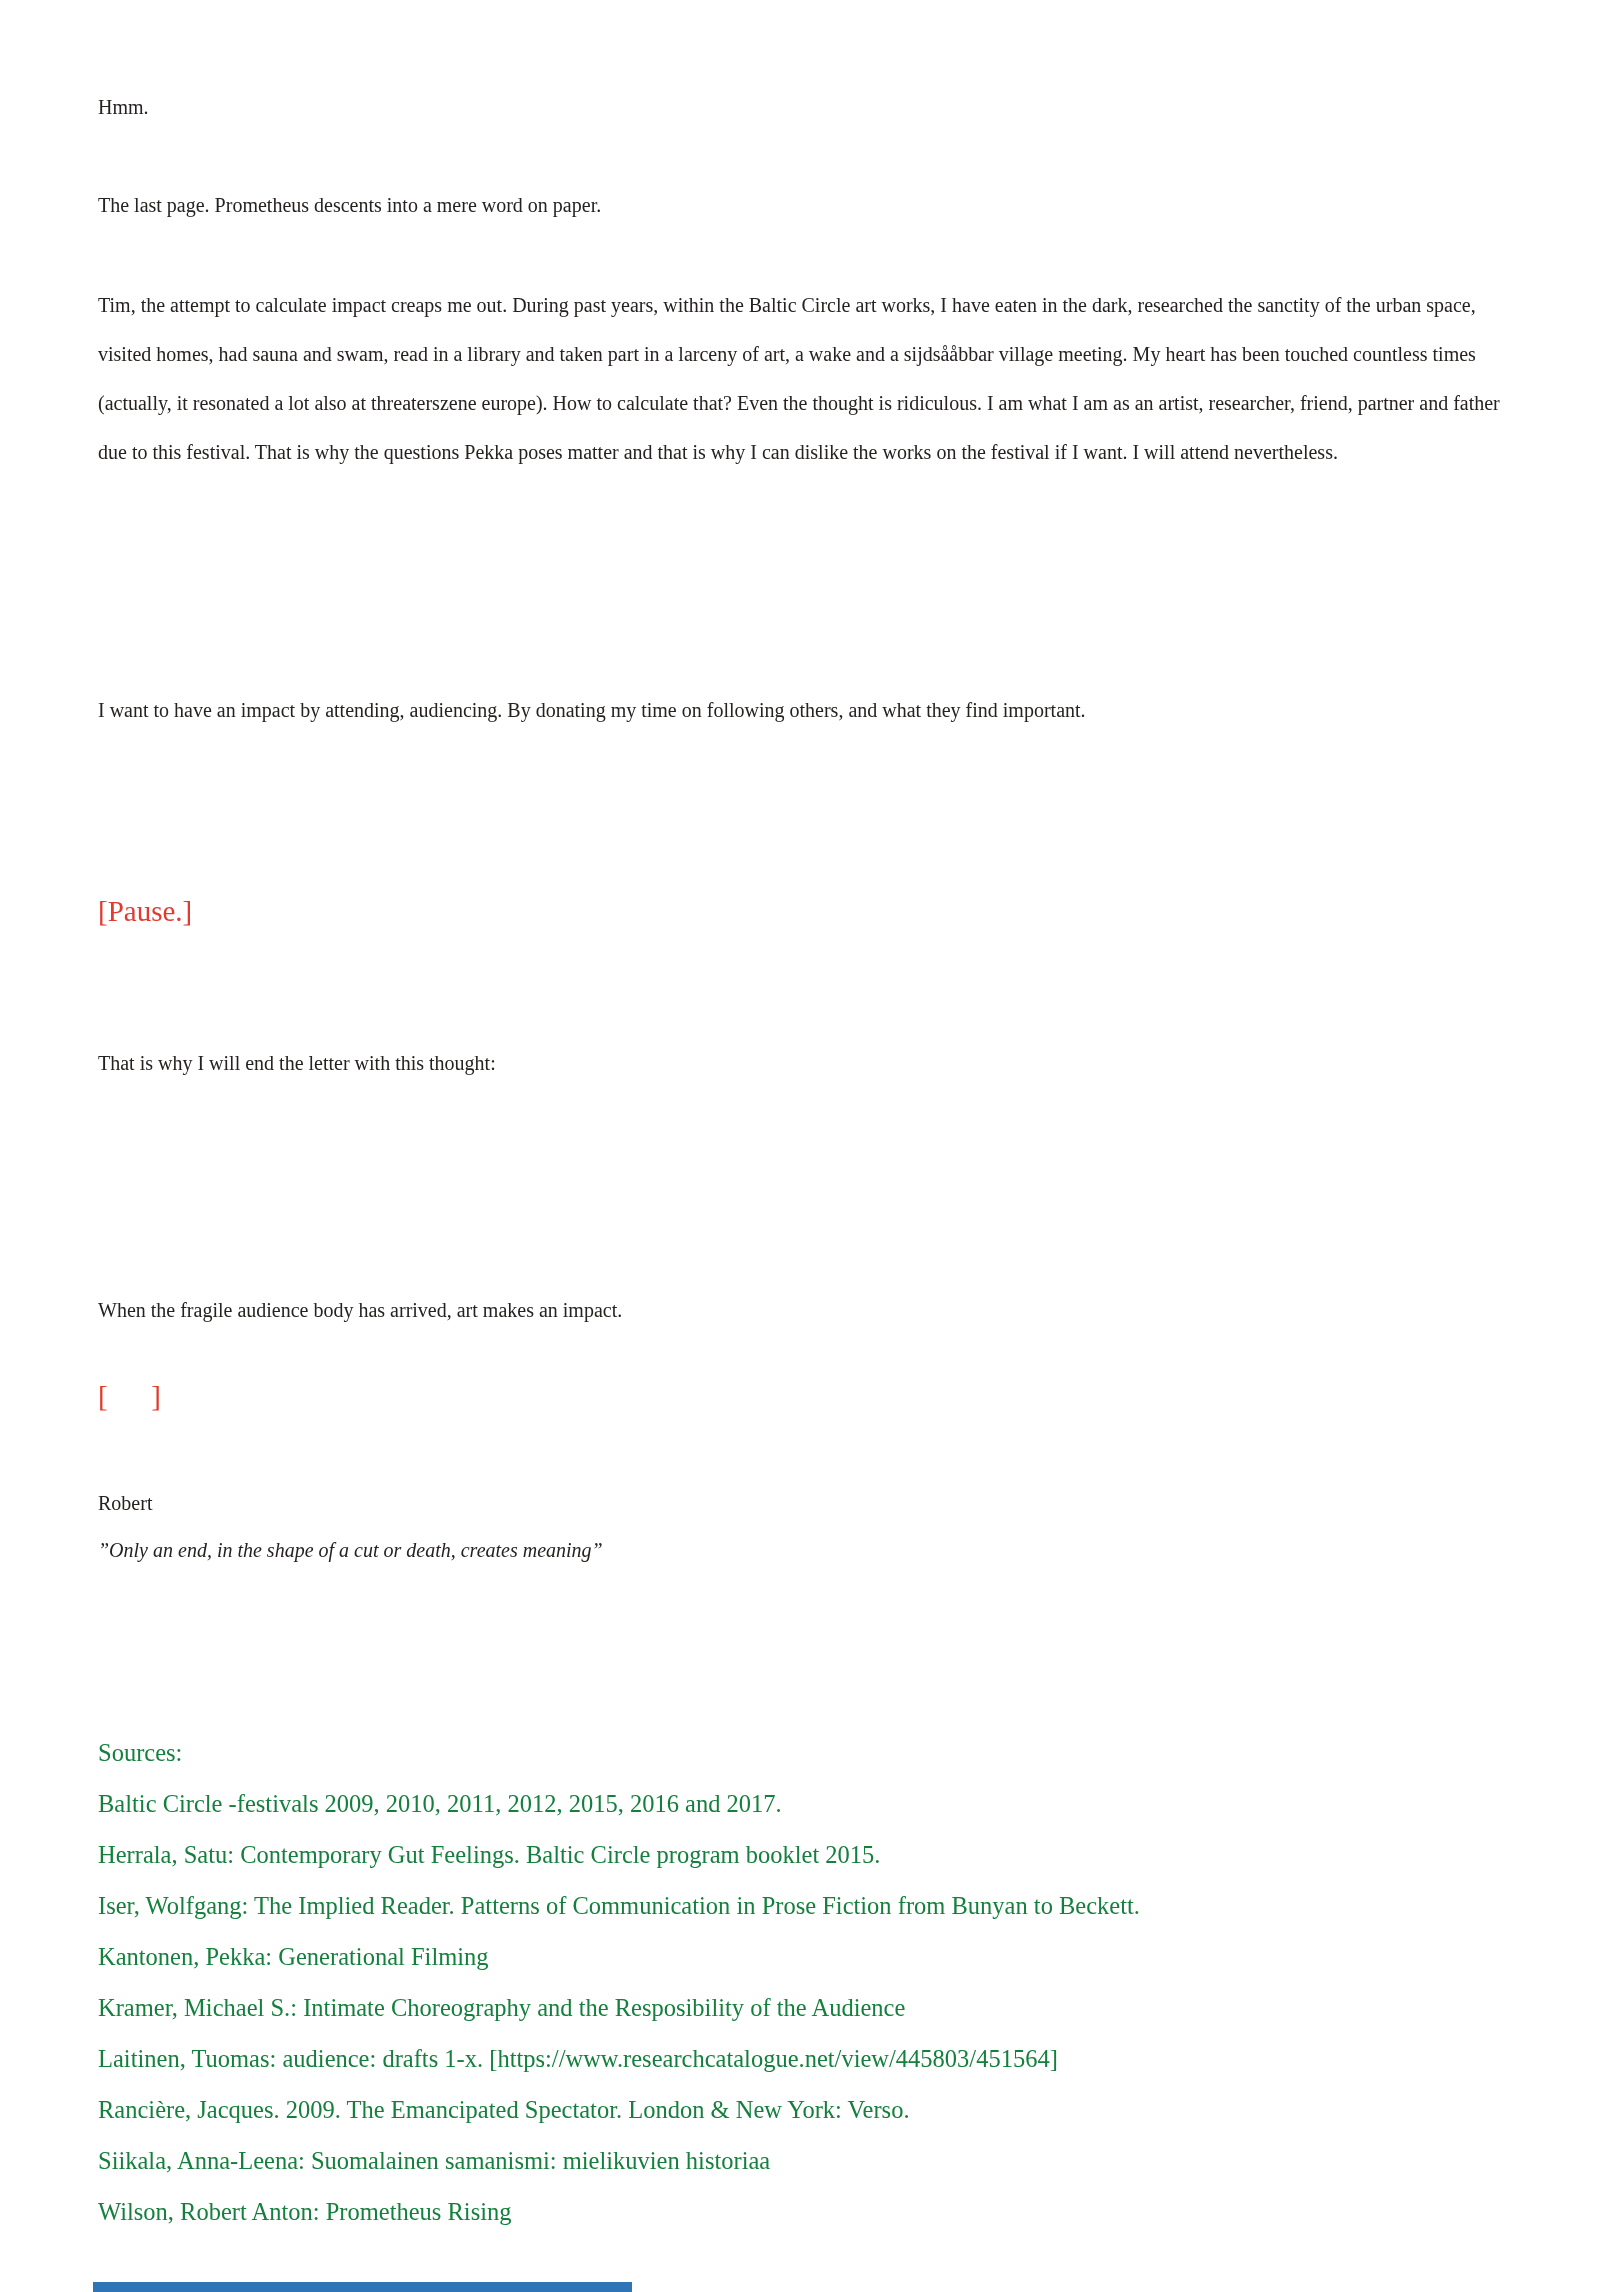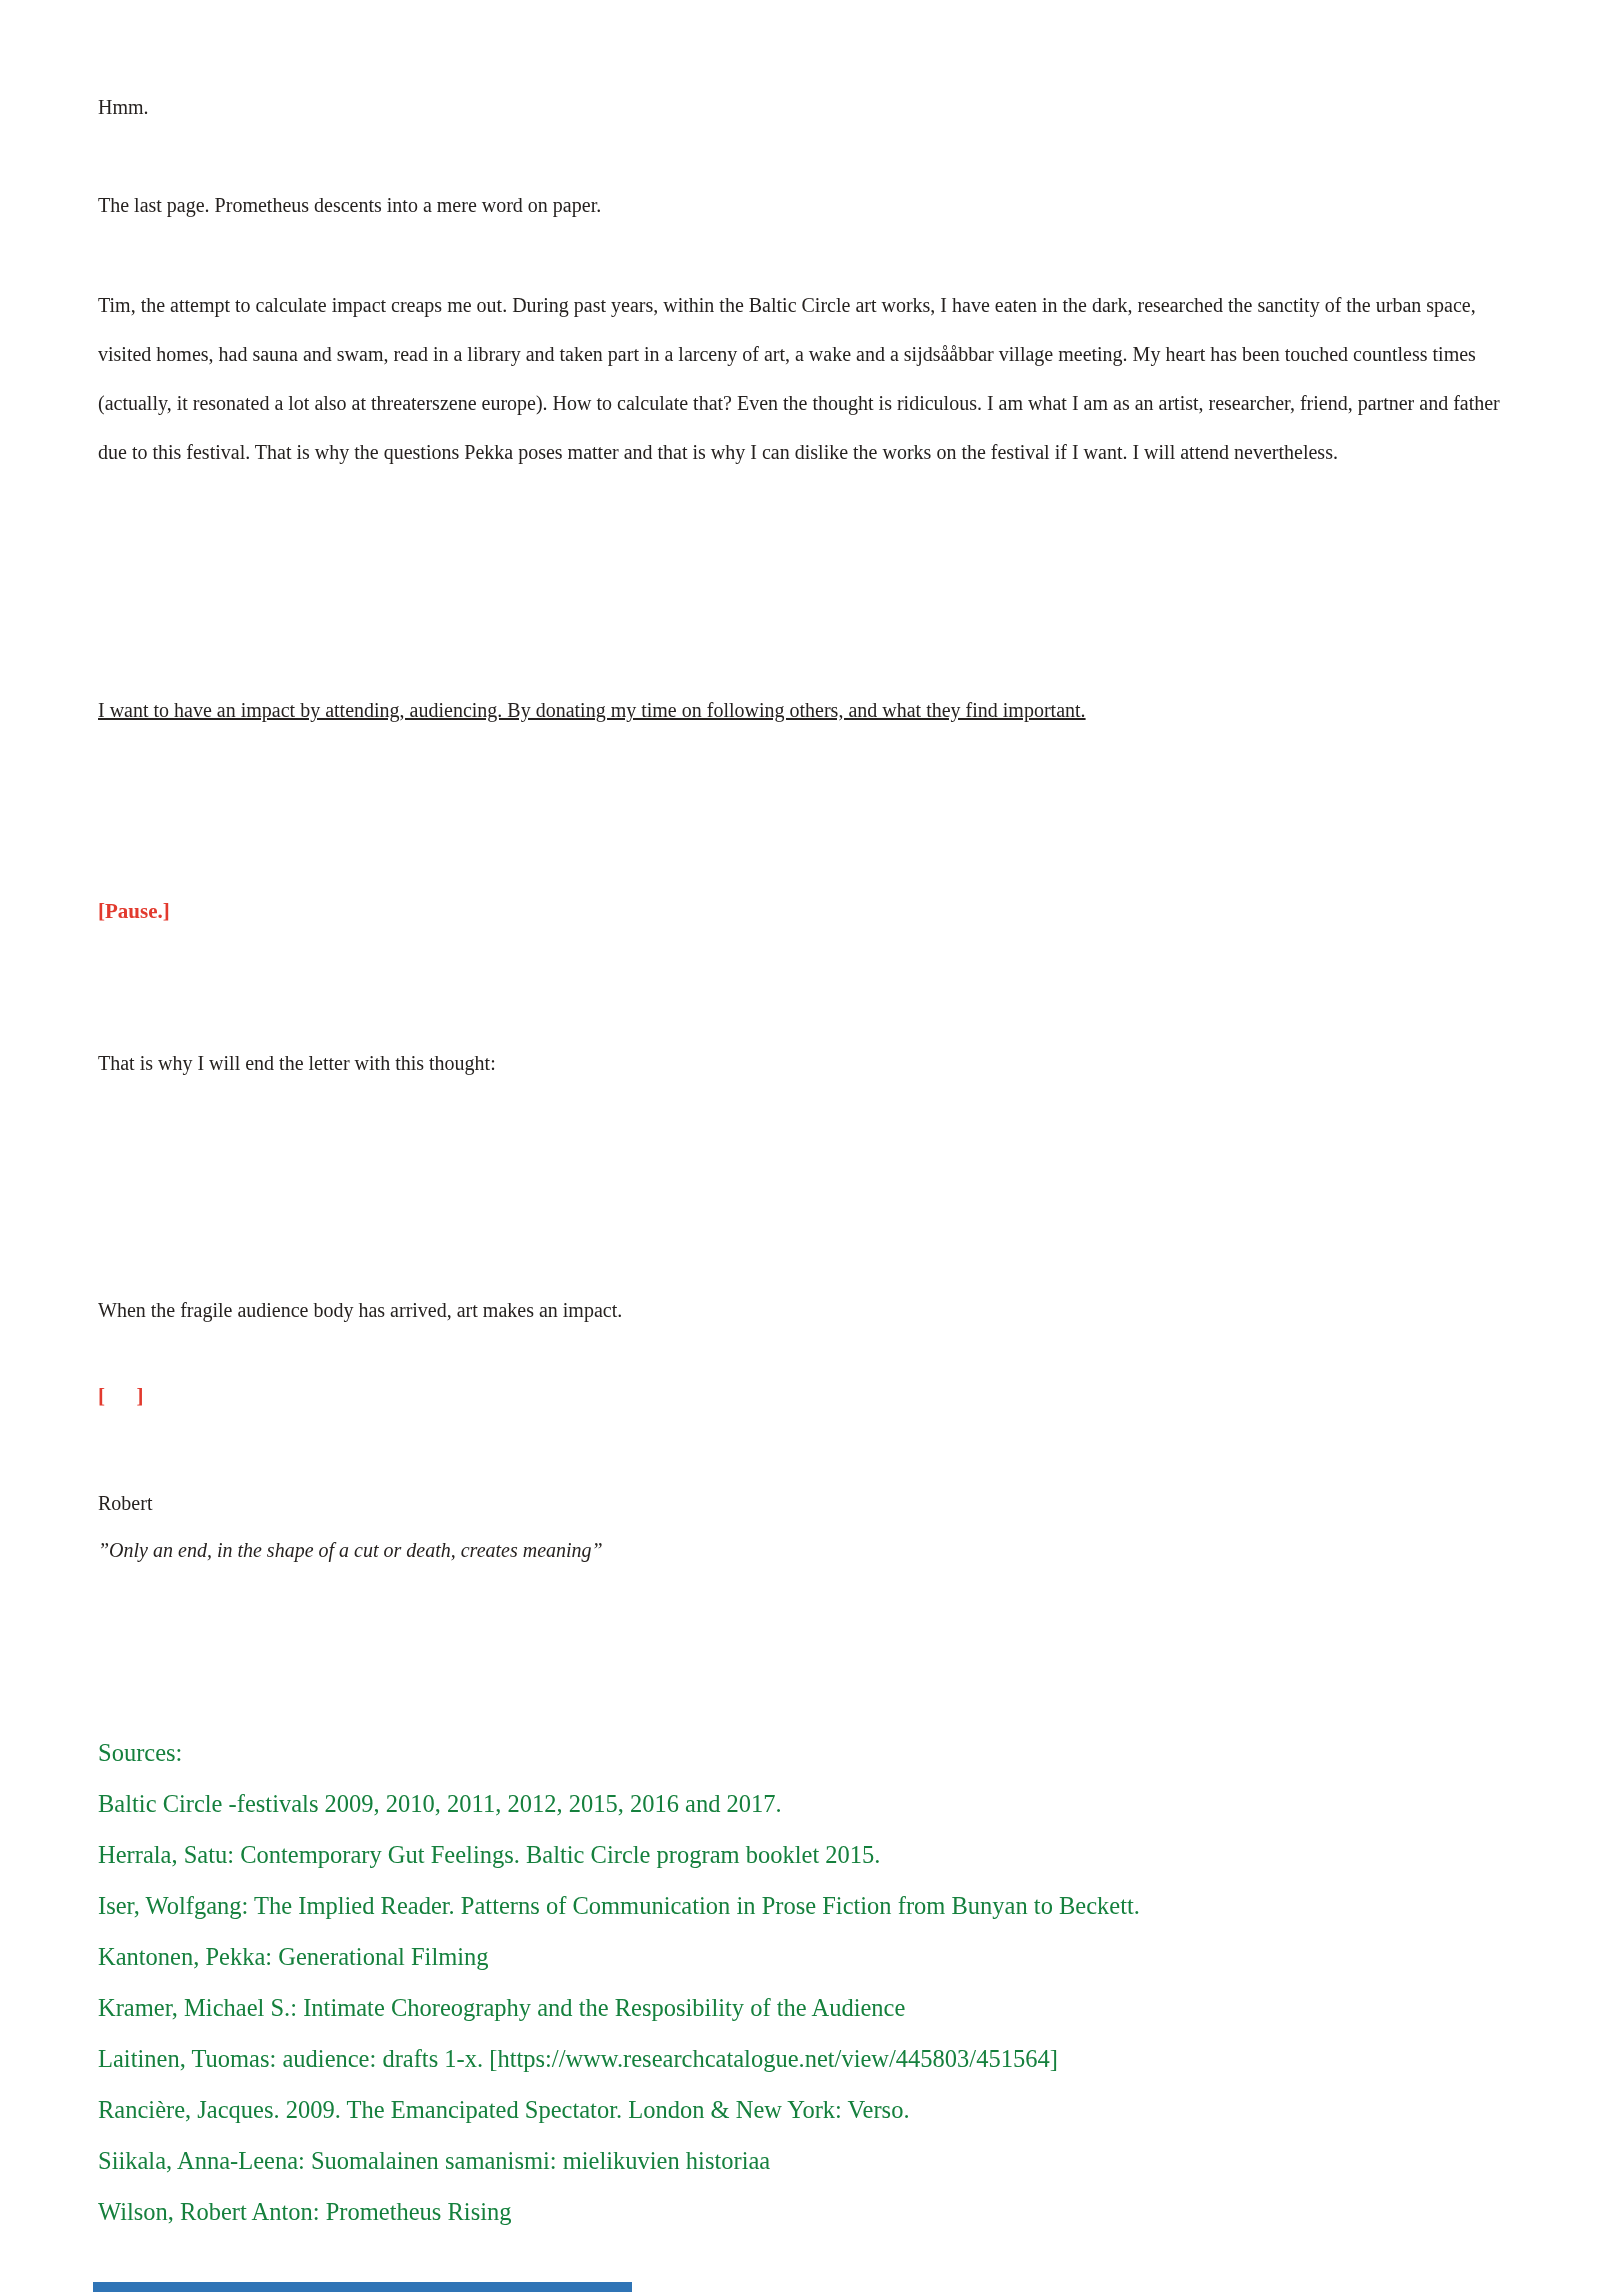--- a/index.html
+++ b/index.html
@@ -22,24 +22,23 @@
     left: 98px;
     width: 1423px;
     font-size: 20px;
     line-height: 49px;
     text-align: left;
   }
   .red {
     color: #e23a2e;
   }
   .marker {
-    font-size: 21px;
+    font-size: 29px;
     line-height: 49px;
     white-space: pre;
-    font-weight: bold;
   }
   .signature {
     line-height: 47px;
   }
   .signature .quote {
     font-style: italic;
   }
   .sources {
     font-size: 24.5px;
     line-height: 51px;
@@ -59,21 +58,21 @@
 <body>
 
 <div class="page">
 
   <p class="block" style="top: 83px;">Hmm.</p>
 
   <p class="block" style="top: 181px;">The last page. Prometheus descents into a mere word on paper.</p>
 
   <p class="block" style="top: 281px;">Tim, the attempt to calculate impact creaps me out. During past years, within the Baltic Circle art works, I have eaten in the dark, researched the sanctity of the urban space, visited homes, had sauna and swam, read in a library and taken part in a larceny of art, a wake and a sijdsååbbar village meeting. My heart has been touched countless times (actually, it resonated a lot also at threaterszene europe). How to calculate that? Even the thought is ridiculous. I am what I am as an artist, researcher, friend, partner and father due to this festival. That is why the questions Pekka poses matter and that is why I can dislike the works on the festival if I want. I will attend nevertheless.</p>
 
-  <p class="block" style="top: 686px; width: 1372px; text-decoration: underline;">I want to have an impact by attending, audiencing. By donating my time on following others, and what they find important.</p>
+  <p class="block" style="top: 686px; width: 1372px;">I want to have an impact by attending, audiencing. By donating my time on following others, and what they find important.</p>
 
   <p class="block marker red" style="top: 887px;">[Pause.]</p>
 
   <p class="block" style="top: 1039px;">That is why I will end the letter with this thought:</p>
 
 
   <p class="block" style="top: 1286px;">When the fragile audience body has arrived, art makes an impact.</p>
 
   <p class="block marker red" style="top: 1372px;">[      ]</p>
 

